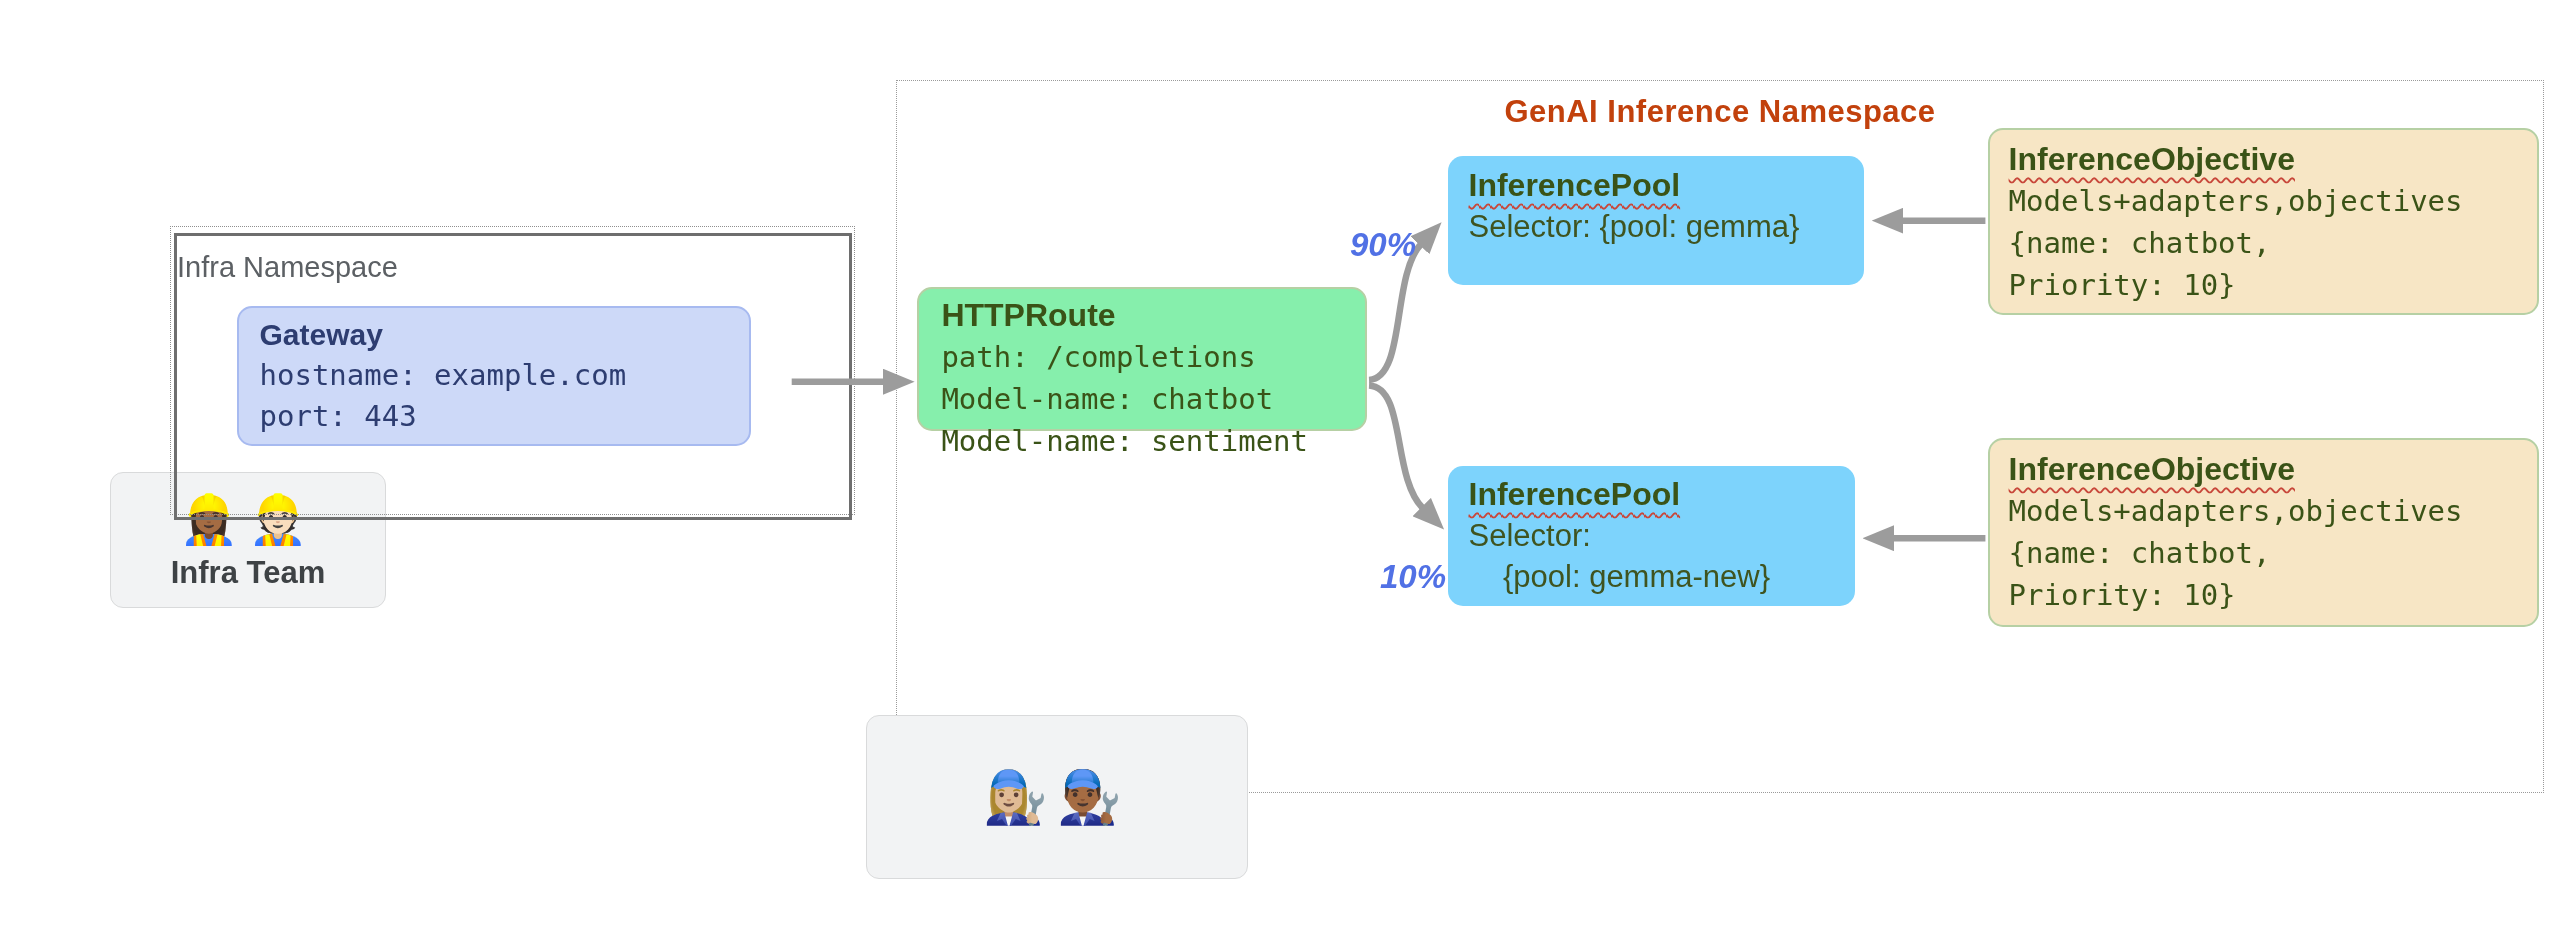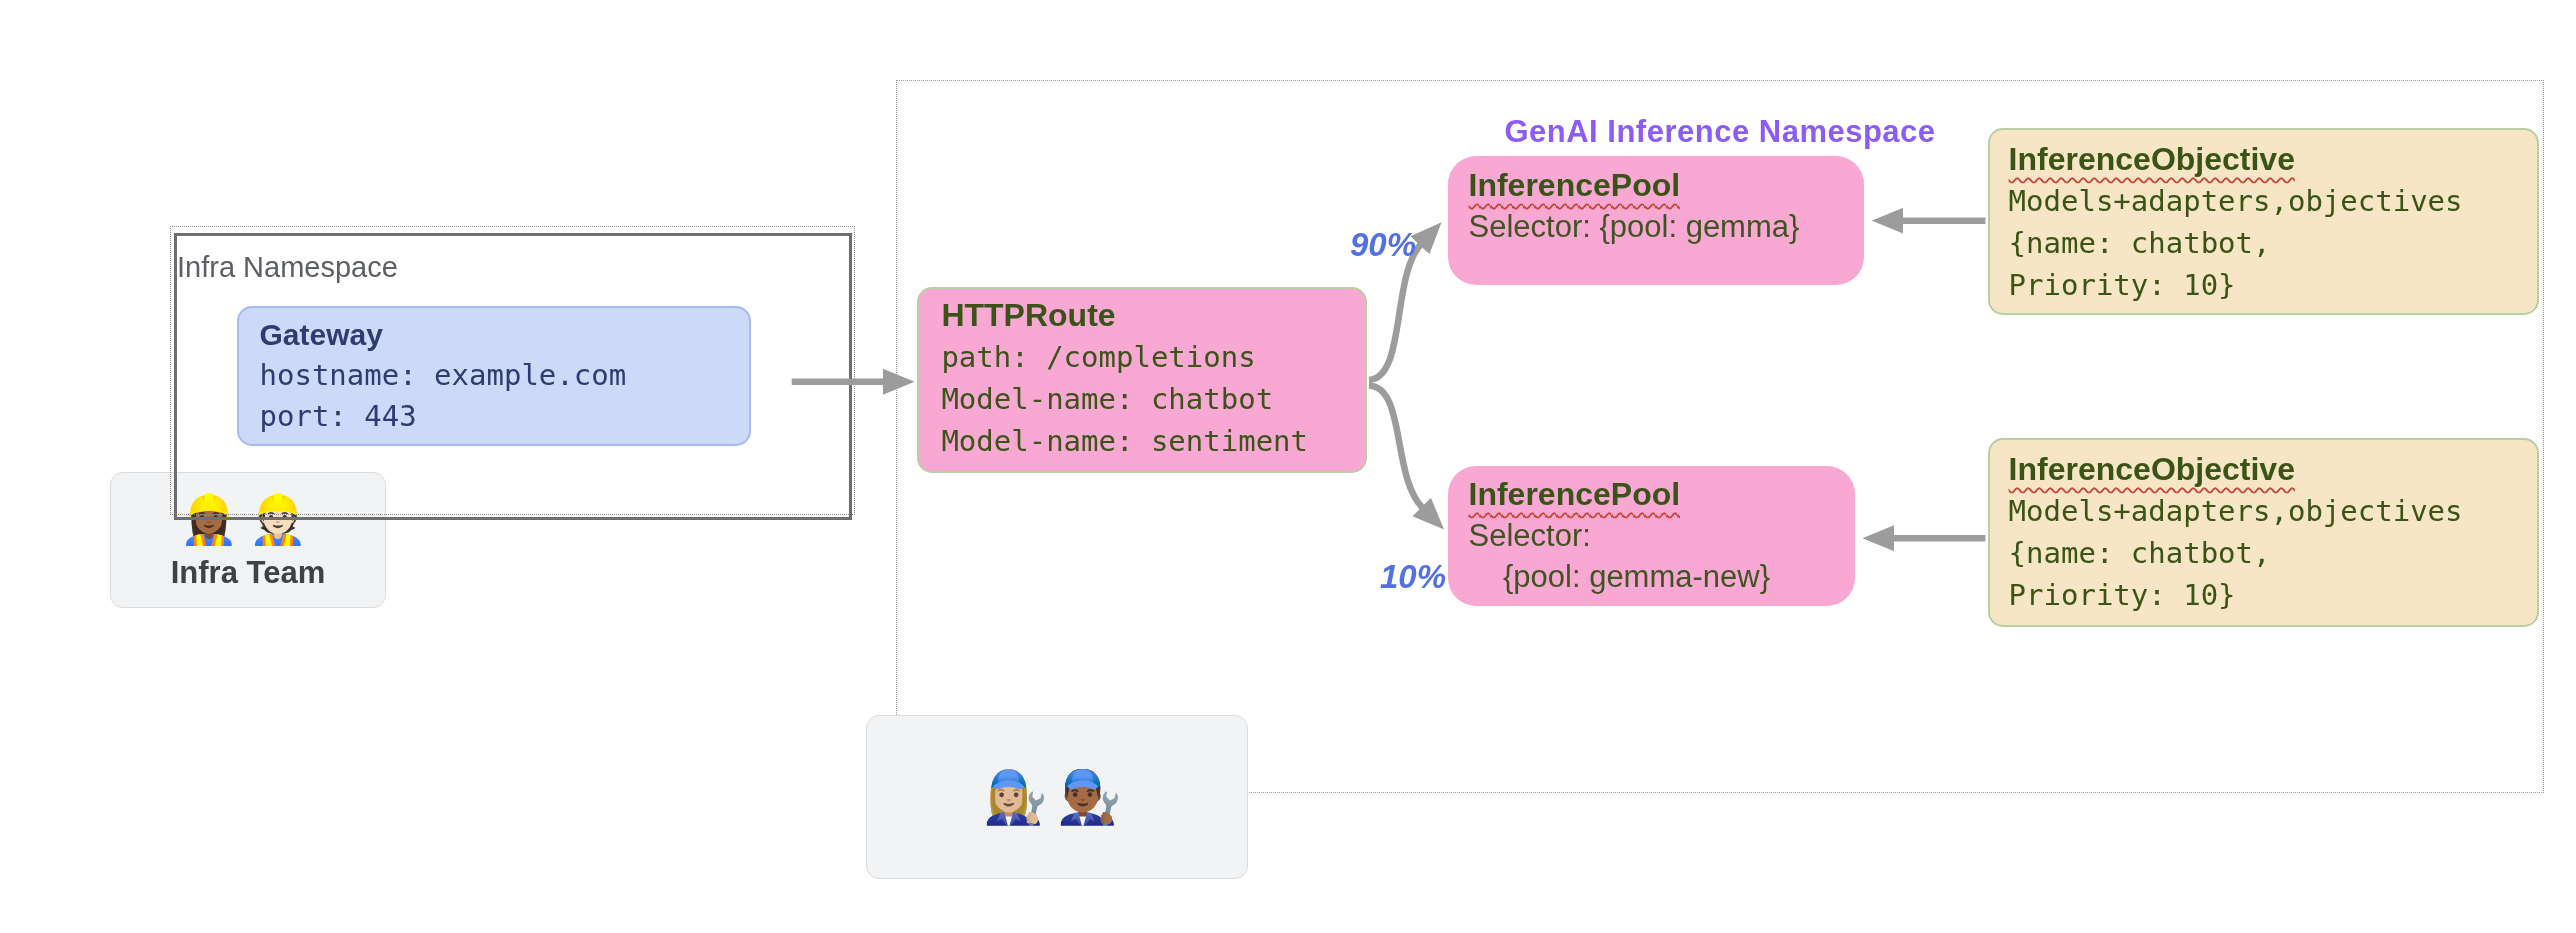--- a/index.html
+++ b/index.html
@@ -3,21 +3,21 @@
 <meta charset="utf-8">
 <style>
   html,body{margin:0;padding:0;background:#ffffff;}
   body{width:2576px;height:933px;font-family:"Liberation Sans","DejaVu Sans",sans-serif;}
   .canvas{position:relative;width:2576px;height:933px;background:#ffffff;overflow:hidden;}
 
   
   .genai-ns{position:absolute;left:896px;top:80px;width:1648px;height:713px;
     border:1.9px dotted #9a9a9a;box-sizing:border-box;z-index:1;}
   .genai-ns-title{position:absolute;top:13px;left:0;width:100%;text-align:center;
-    font-size:31px;font-weight:bold;color:#8b5cf6;letter-spacing:0.5px;margin-top:20px;}
+    font-size:31px;font-weight:bold;color:#c2410c;letter-spacing:0.5px;}
   .infra-dotted{position:absolute;left:170px;top:226px;width:685px;height:289px;
     border:1.9px dotted #8f8f8f;box-sizing:border-box;z-index:3;pointer-events:none;}
   .infra-ns{position:absolute;left:174px;top:233px;width:678px;height:287px;
     border:3.7px solid #6e6e6e;box-sizing:border-box;z-index:3;background:transparent;}
   .infra-ns-title{position:absolute;top:15px;left:0;width:100%;
     font-size:29px;color:#5c6064;}
 
   
   .box{position:absolute;box-sizing:border-box;border-radius:15px;z-index:4;}
   .line{white-space:pre;line-height:42px;}
@@ -25,24 +25,24 @@
   .mono{font-family:"DejaVu Sans Mono","Liberation Mono",monospace;font-size:29px;}
   .sansbody{font-size:31px;}
   .squiggle{text-decoration-line:underline;text-decoration-style:wavy;
     text-decoration-color:#c8473a;text-decoration-thickness:1.9px;text-underline-offset:6.5px;}
 
   .gateway{left:237px;top:306px;width:514px;height:140px;background:#cdd9f8;
     border:2.8px solid #a7baf0;padding:5.6px 0 0 20.5px;color:#2d3d71;}
   .gateway .line{line-height:41px;}
   .gateway .title{font-size:30px;}
 
-  .httproute{left:917px;top:287px;width:450px;height:186px;background:#f9a8d4;
+  .httproute{left:917px;top:287px;width:450px;height:144px;background:#86efac;
     border:2.8px solid #b6d0a4;padding:4.7px 0 0 22.4px;color:#3a5317;}
 
-  .pool{background:#f9a8d4;color:#3a5317;border-radius:28px;}
+  .pool{background:#7dd3fc;color:#3a5317;}
   .pool-top{left:1448px;top:156px;width:416px;height:129px;padding:9.3px 0 0 20.5px;}
   .pool-bottom{left:1448px;top:466px;width:407px;height:140px;padding:7.5px 0 0 20.5px;}
   .pool .sansbody{color:#3f5420;}
   .pool .line{line-height:41px;}
 
   .objective{background:#f7e6c5;border:2.8px solid #b6d0a4;color:#3a5317;}
   .obj-top{left:1988px;top:128px;width:551px;height:187px;padding:7.5px 0 0 18.6px;}
   .obj-bottom{left:1988px;top:438px;width:551px;height:189px;padding:7.5px 0 0 18.6px;}
 
   

